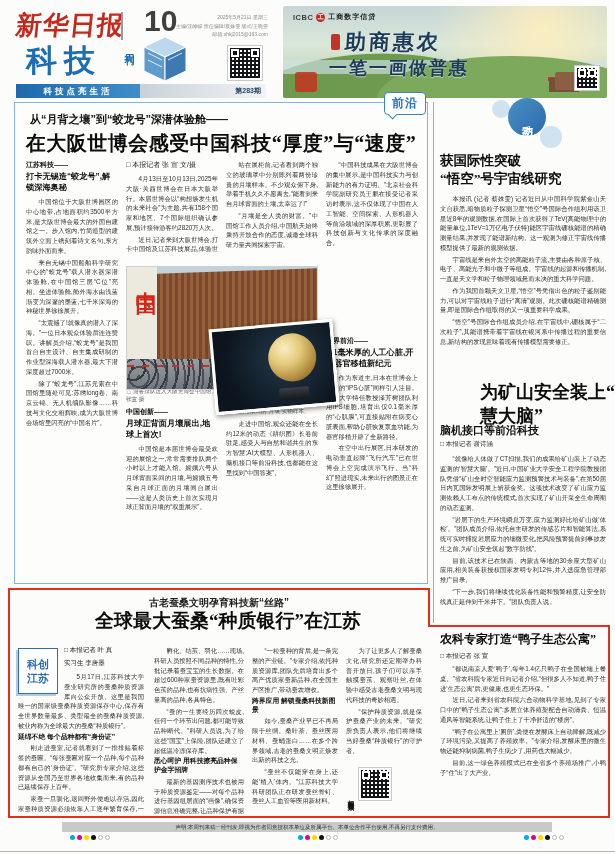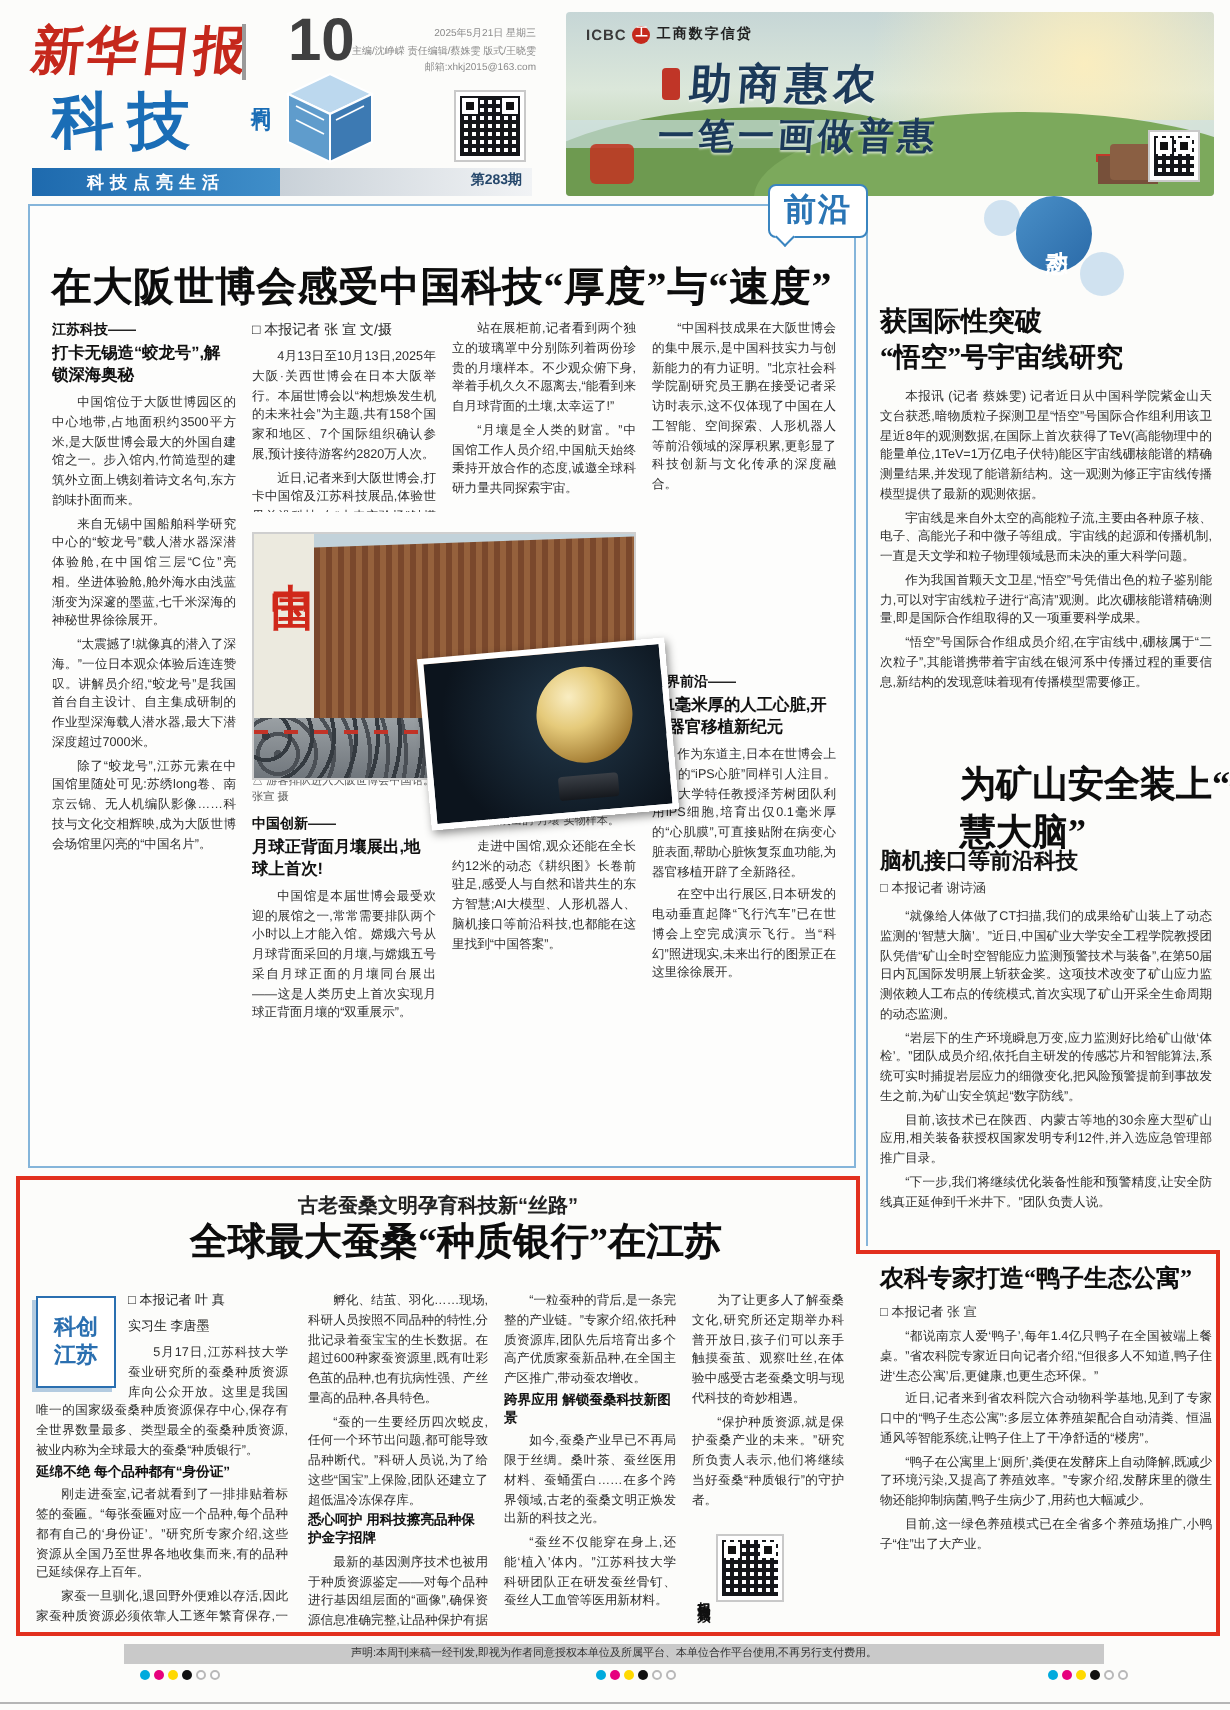--- a/index.html
+++ b/index.html
@@ -60,21 +60,21 @@
     text-shadow:0 1px 1px rgba(255,255,255,.6); }
   .ad-stamp { position:absolute; left:12px; bottom:6px; width:22px; height:20px;
     background:rgba(192,53,34,.88); border-radius:3px; }
   .qr-ad { right:8px; bottom:8px; width:24px; height:24px; position:absolute; }
 
   
   .main-box { position:absolute; left:14px; top:102px; width:414px; height:482px;
     border:1.5px solid #85b5da; background:#fdfdfc; }
   .tag-frontier { position:absolute; left:384px; top:92px; z-index:8; background:#fff;
     border:1.5px solid #3a85c0; border-radius:4px; color:#2a75b5; font-weight:bold;
-    font-size:16px; padding:2px 7px; letter-spacing:1px; }
+    font-size:12px; padding:2px 7px; letter-spacing:1px; }
   .tag-frontier::after { content:""; position:absolute; left:4px; bottom:-4px; width:6px; height:6px;
     background:#fff; border-left:1.5px solid #3a85c0; border-bottom:1.5px solid #3a85c0;
     transform:rotate(-45deg); }
   .kicker { position:absolute; left:30px; top:112px; font-size:11px; font-weight:bold; color:#111; }
   .headline { position:absolute; left:18px; top:130px; width:406px; text-align:center;
     font-family:"Liberation Serif",serif; font-weight:bold; font-size:20px; color:#0d0d0d; letter-spacing:.5px; }
   .col { position:absolute; top:160px; width:92px; height:404px; overflow:hidden; }
   .c1 { left:26px; } .c2 { left:126px; } .c3 { left:226px; } .c4 { left:326px; }
   .bt { font-size:6.3px; line-height:1.55; text-align:justify; color:#2e2e2e; }
   .bt p { margin:0 0 2px; text-indent:2em; }
@@ -205,20 +205,21 @@
     </div>
     <div class="ad-tag"></div>
     <div class="ad-line1">助商惠农</div>
     <div class="ad-line2">一笔一画做普惠</div>
     <div class="ad-stamp"></div>
     <div class="qr qr-ad"></div>
   </div>
 
   <div class="main-box"></div>
   <div class="tag-frontier">前沿</div>
+  <div class="kicker">从“月背之壤”到“蛟龙号”深潜体验舱——</div>
   <div class="headline">在大阪世博会感受中国科技“厚度”与“速度”</div>
 
   <div class="col c1">
     <div class="subhead-sm">江苏科技——</div>
     <div class="subhead-lg">打卡无锡造“蛟龙号”,解锁深海奥秘</div>
     <div class="bt">
         <p>中国馆位于大阪世博园区的中心地带,占地面积约3500平方米,是大阪世博会最大的外国自建馆之一。步入馆内,竹简造型的建筑外立面上镌刻着诗文名句,东方韵味扑面而来。</p>
         <p>来自无锡中国船舶科学研究中心的“蛟龙号”载人潜水器深潜体验舱,在中国馆三层“C位”亮相。坐进体验舱,舱外海水由浅蓝渐变为深邃的墨蓝,七千米深海的神秘世界徐徐展开。</p>
         <p>“太震撼了!就像真的潜入了深海。”一位日本观众体验后连连赞叹。讲解员介绍,“蛟龙号”是我国首台自主设计、自主集成研制的作业型深海载人潜水器,最大下潜深度超过7000米。</p>
         <p>除了“蛟龙号”,江苏元素在中国馆里随处可见:苏绣long卷、南京云锦、无人机编队影像……科技与文化交相辉映,成为大阪世博会场馆里闪亮的“中国名片”。</p>

